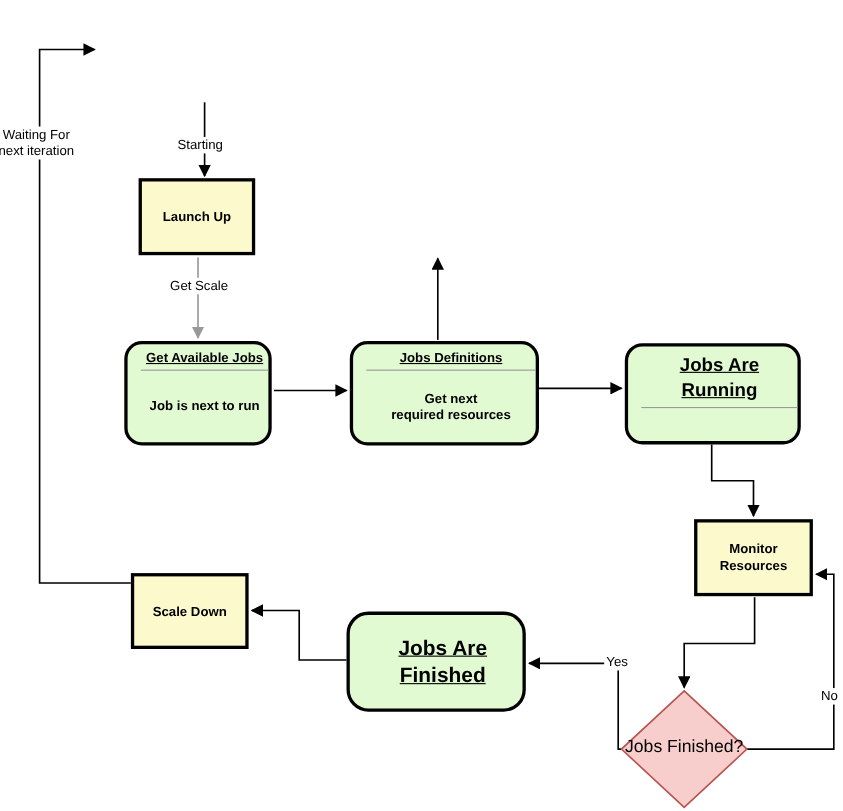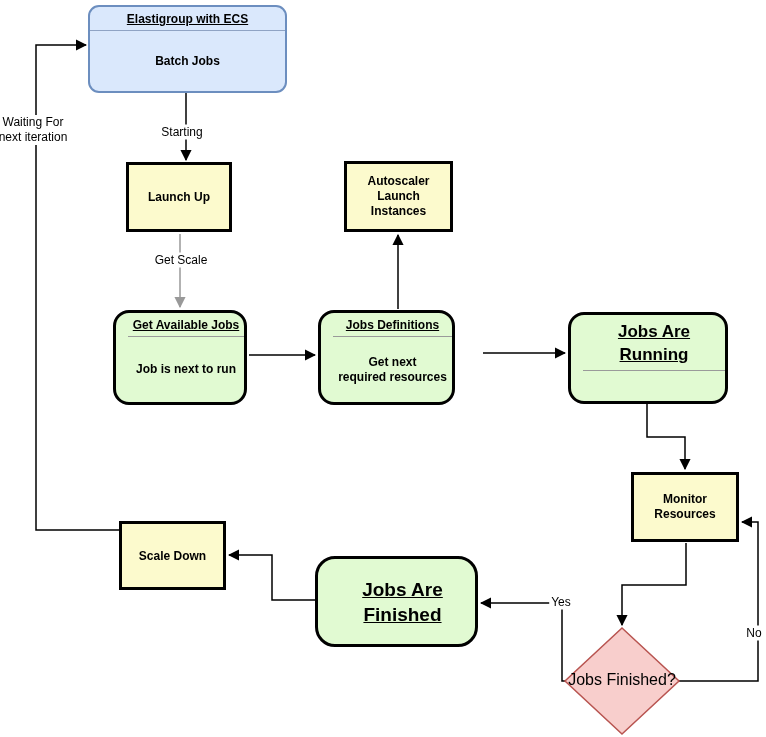--- a/index.html
+++ b/index.html
@@ -59,41 +59,32 @@
     <path d="M483 353 L565 353" fill="none" stroke="#000" stroke-width="1.5" marker-end="url(#arrB)"></path>
     <path d="M647 404 L647 437 L685 437 L685 469" fill="none" stroke="#000" stroke-width="1.5" marker-end="url(#arrB)"></path>
     <path d="M686 543 L686 585 L622 585 L622 625" fill="none" stroke="#000" stroke-width="1.5" marker-end="url(#arrB)"></path>
     <path d="M565 681 L562 681 L562 603 L481 603" fill="none" stroke="#000" stroke-width="1.5" marker-end="url(#arrB)"></path>
     <path d="M679 681 L758 681 L758 522 L742 522" fill="none" stroke="#000" stroke-width="1.5" marker-end="url(#arrB)"></path>
     <path d="M315 600 L272 600 L272 555 L229 555" fill="none" stroke="#000" stroke-width="1.5" marker-end="url(#arrB)"></path>
 
     <polygon points="622,628 679,681 622,734 565,681" fill="#f8cecc" stroke="#b85450" stroke-width="1.5"></polygon>
   </svg>
 
-  <div class="node bluebox" style="left:88px;top:5px;width:199px;height:88px;">
-    <div class="ctitle">Elastigroup with ECS</div>
-    <div class="cbody">Batch Jobs</div>
-  </div>
 
   <div class="node rect center" style="left:126px;top:162px;width:106px;height:70px;">
     <div>Launch Up</div>
   </div>
 
-  <div class="node rect center" style="left:344px;top:161px;width:109px;height:71px;">
-    <div class="pre" style="line-height:15px;">Autoscaler
-Launch
-Instances</div>
-  </div>
 
   <div class="node rounded" style="left:113px;top:310px;width:134px;height:95px;">
     <div class="ctitle">Get Available Jobs</div>
     <div class="cbody">Job is next to run</div>
   </div>
 
-  <div class="node rounded" style="left:318px;top:310px;width:137px;height:95px;">
+  <div class="node rounded" style="left:318px;top:310px;width:172px;height:95px;">
     <div class="ctitle">Jobs Definitions</div>
     <div class="cbody pre">Get next
 required resources</div>
   </div>
 
   <div class="node rounded" style="left:568px;top:312px;width:160px;height:92px;border-width:3.5px;">
     <div class="ctitle bigtitle pre">Jobs Are
 Running</div>
     <div class="cbody"></div>
   </div>

